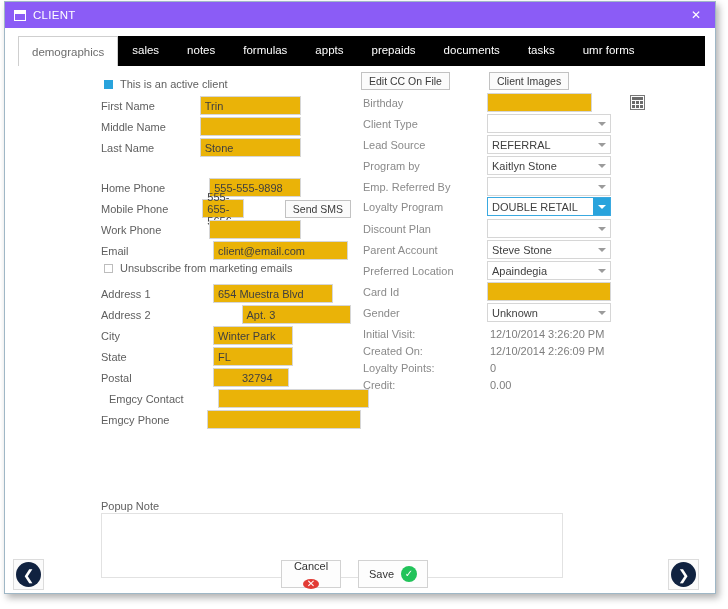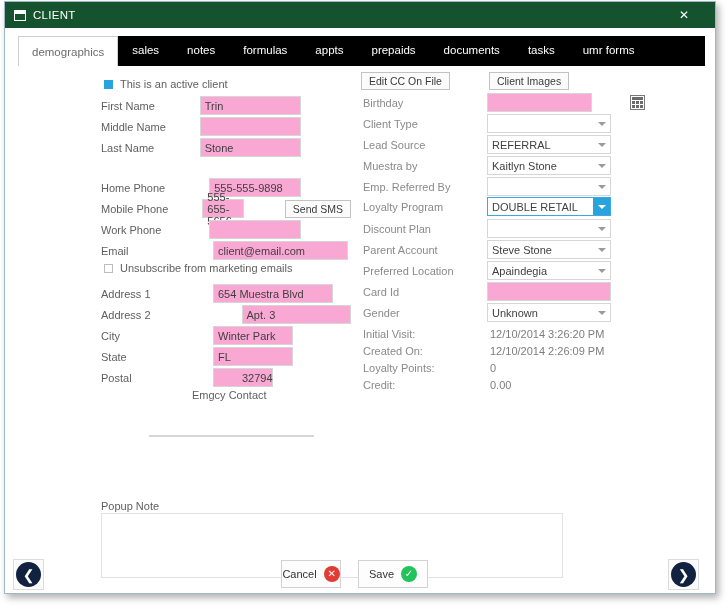--- a/index.html
+++ b/index.html
@@ -26,25 +26,25 @@
     width: 712px;
     height: 593px;
     background: #ffffff;
     border: 1px solid #9fb7c6;
     box-shadow: 3px 4px 7px rgba(0,0,0,0.30);
     box-sizing: border-box;
   }
   .titlebar {
     position: relative;
     height: 26px;
-    background: #14532d;
+    background: #8b5cf6;
     color: #ffffff;
     display: flex;
     align-items: center;
-    padding: 0 20px 0 9px;
+    padding: 0 8px 0 9px;
     box-sizing: border-box;
   }
   .title-icon {
     width: 12px;
     height: 11px;
     border: 1.5px solid #ffffff;
     border-top-width: 4px;
     box-sizing: border-box;
     margin-right: 7px;
     flex: none;
@@ -117,21 +117,21 @@
     font-size: 11px;
     color: #5f5f5f;
     white-space: nowrap;
   }
   .lbl.dim {
     color: #8a8a8a;
   }
   .txtbox {
     height: 19px;
     border: 1px solid #d6d6d6;
-    background: #f9a8d4;
+    background: #eab308;
     box-sizing: border-box;
     font-size: 11px;
     color: #3f3f3f;
     padding: 0 4px;
     display: flex;
     align-items: center;
     font-family: "Liberation Sans", sans-serif;
     cursor: text;
   }
   .combo {
@@ -419,28 +419,32 @@
         <span class="txtbox" style="width:80px;">FL</span>
       </div>
 
       <div class="row" style="left:96px; top:260px; width:250px;">
         <span class="lbl" style="width:78px;">City</span>
         <span class="txtbox" style="width:80px;">Winter Park</span>
       </div>
 
       <div class="row" style="left:96px; top:302px; width:250px;">
         <span class="lbl" style="width:78px;">Postal</span>
-        <span class="txtbox" style="width:60px;padding-left:28px;">32794</span>
-      </div>
-
-      <div class="row" style="left:96px; top:323px; width:260px;flex-direction:column;">
+        <span class="txtbox" style="width:76px;padding-left:28px;">32794</span>
+      </div>
+
+      <div class="row" style="left:104px; top:323px; width:260px;">
         <span class="lbl" style="width:78px;">Emgcy Contact</span>
         <span class="txtbox" style="width:165px;"></span>
       </div>
 
+      <div class="row" style="left:96px; top:344px; width:260px;">
+        <span class="lbl" style="width:78px;">Emgcy Phone</span>
+        <span class="txtbox" style="width:165px;"></span>
+      </div>
 
       <div class="note-label">Popup Note</div>
       <div class="notebox"></div>
 
       <div class="row" style="left:356px; top:5px;">
         <span class="btn">Edit CC On File</span>
         <span class="btn" style="margin-left:5px;">Client Images</span>
       </div>
 
       <div class="row" style="left:358px; top:27px;">
@@ -473,21 +477,21 @@
         <span class="lbl dim" style="width:90px;">Lead Source</span>
         <span class="combo" style="width:124px;">
           <span class="val">REFERRAL</span>
           <span class="arrow">
               <i></i>
             </span>
         </span>
       </div>
 
       <div class="row" style="left:358px; top:90px;">
-        <span class="lbl dim" style="width:90px;">Muestra by</span>
+        <span class="lbl dim" style="width:90px;">Program by</span>
         <span class="combo" style="width:124px;">
           <span class="val">Kaitlyn Stone</span>
           <span class="arrow">
               <i></i>
             </span>
         </span>
       </div>
 
       <div class="row" style="left:358px; top:111px;">
         <span class="lbl dim" style="width:90px;">Emp. Referred By</span>
@@ -571,21 +575,21 @@
 
       <div class="row" style="left:358px; top:309px;">
         <span class="lbl dim" style="width:93px;">Credit:</span>
         <span class="static-val">0.00</span>
       </div>
 
       <div class="nav-btn" style="left:8px; top:493px;">
         <span class="nav-circle">❮</span>
       </div>
 
-      <div class="action-btn" style="left:276px; top:494px; width:60px;">
+      <div class="action-btn" style="left:276px; top:494px; width:60px;flex-direction:column;">
         <span>Cancel</span>
         <span class="badge red">✕</span>
       </div>
 
       <div class="action-btn" style="left:353px; top:494px; width:70px;">
         <span>Save</span>
         <span class="badge green">✓</span>
       </div>
 
       <div class="nav-btn" style="left:663px; top:493px;">

